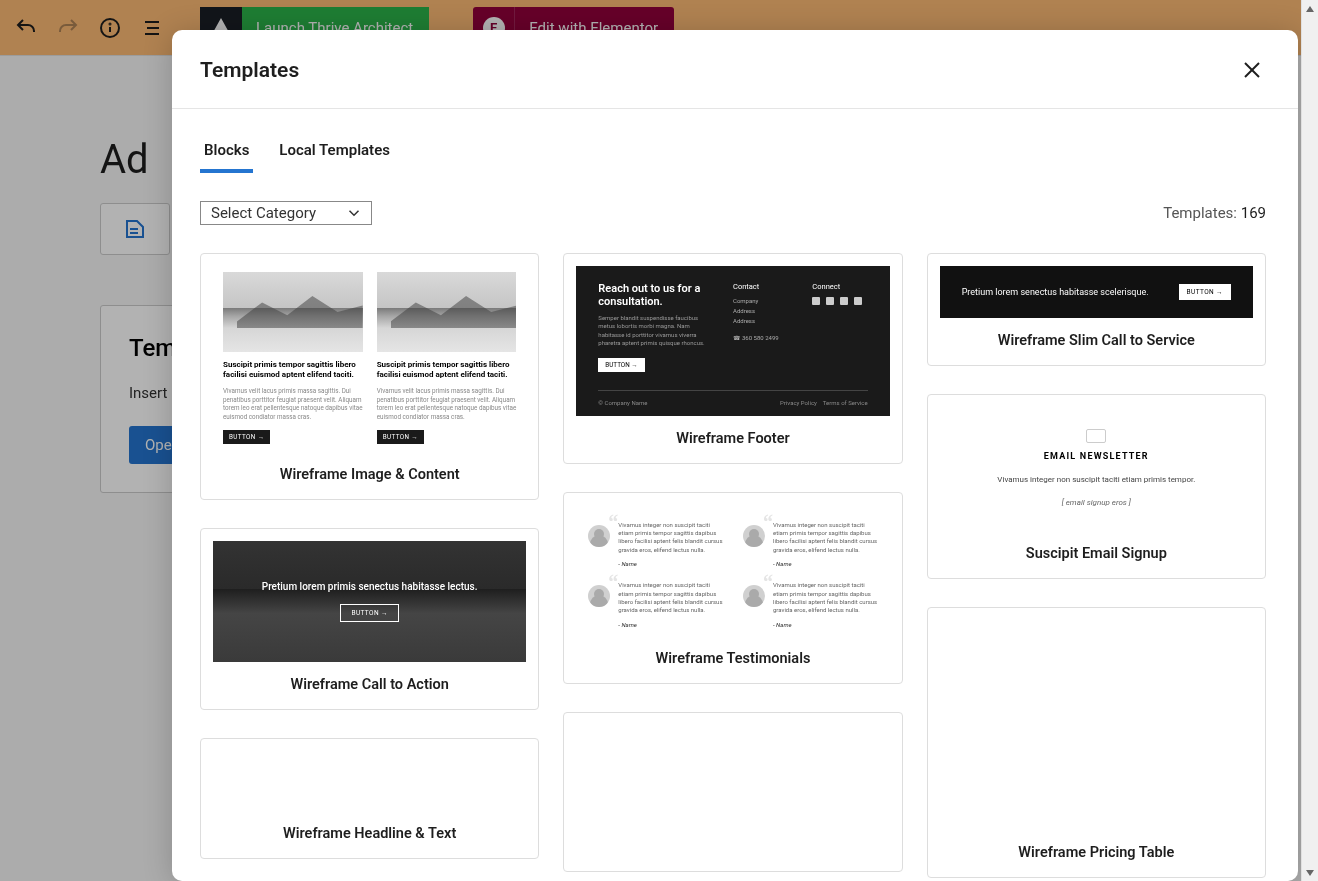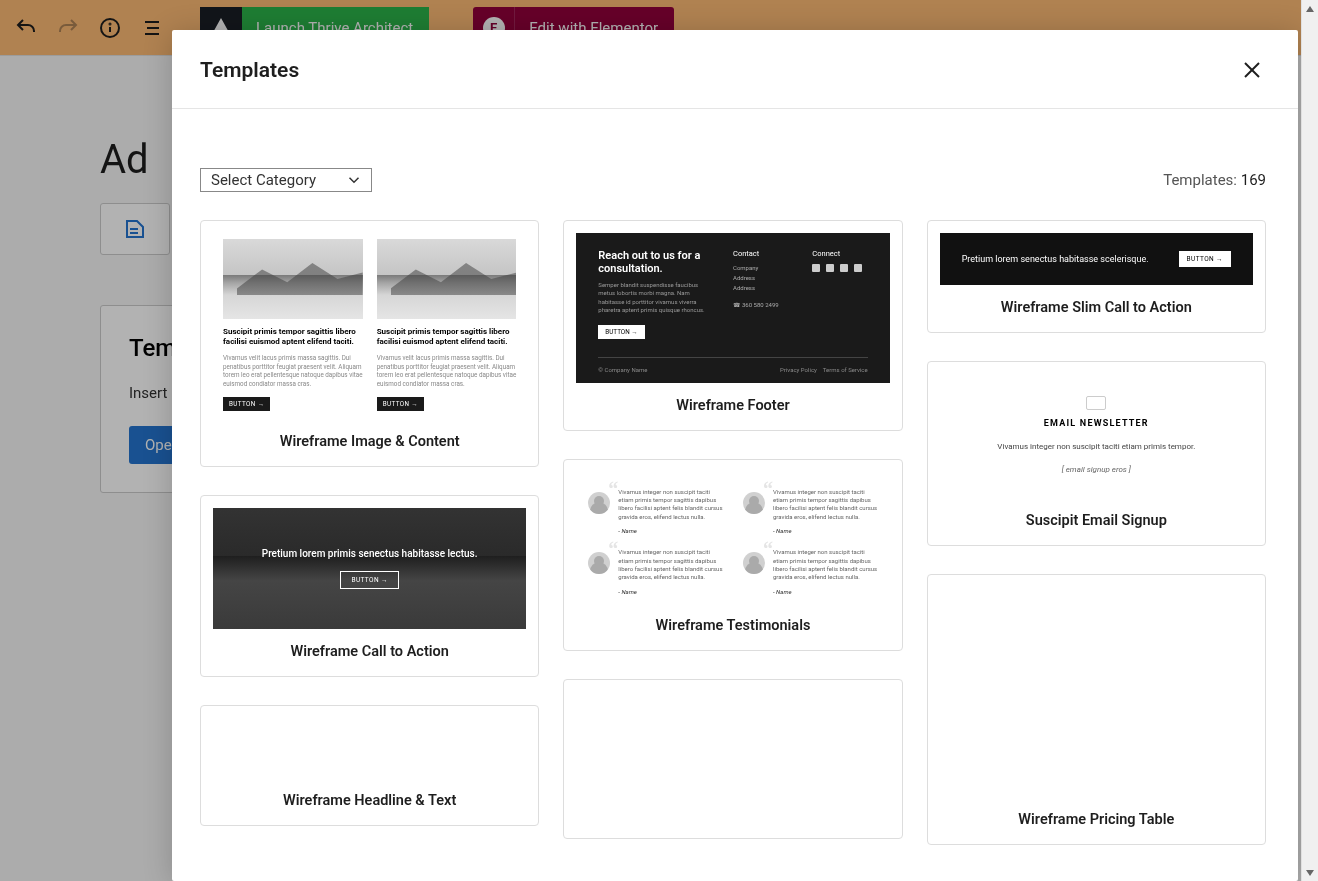--- a/index.html
+++ b/index.html
@@ -129,25 +129,24 @@
   }
 
   
   .modal {
     position: absolute;
     top: 30px;
     left: 172px;
     width: 1126px;
     height: 851px;
     background: #fff;
-    border-radius: 2px;
+    border-radius: 10px;
     display: flex;
     flex-direction: column;
     box-shadow: 0 3px 30px rgba(0,0,0,0.2);
-    gap: 33px;
   }
   .modal-header {
     display: flex;
     align-items: center;
     justify-content: space-between;
     padding: 26px 32px 24px 28px;
     border-bottom: 1px solid #e5e5e5;
   }
   .modal-title {
     font-size: 21px;
@@ -497,20 +496,24 @@
       <svg viewBox="0 0 24 24" fill="none">
           <line x1="5" y1="5" x2="19" y2="19"></line>
           <line x1="19" y1="5" x2="5" y2="19"></line>
         </svg>
     </div>
   </div>
 
   <div class="modal-body">
     <div class="inner-scroll"></div>
 
+    <div class="tabs">
+      <div class="tab active">Blocks</div>
+      <div class="tab">Local Templates</div>
+    </div>
 
     <div class="filter-row">
       <div class="select">
         <span>Select Category</span>
         <svg viewBox="0 0 24 24" fill="none" stroke="#333" stroke-width="2">
             <polyline points="6 9 12 15 18 9"></polyline>
           </svg>
       </div>
       <div class="count-label">
         <span>Templates: </span><b>169</b>
@@ -633,21 +636,21 @@
         <div class="card" style="height:160px"></div>
       </div>
 
       <div class="col">
 
         <div class="card">
           <div class="thumb-slim-cta">
             <span class="tsc-text">Pretium lorem senectus habitasse scelerisque.</span>
             <span class="tsc-btn">BUTTON →</span>
           </div>
-          <div class="card-label">Wireframe Slim Call to Action</div>
+          <div class="card-label">Wireframe Slim Call to Service</div>
         </div>
 
         <div class="card">
           <div class="thumb-email">
             <div class="te-icon"></div>
             <div class="te-h">EMAIL NEWSLETTER</div>
             <div class="te-p">Vivamus integer non suscipit taciti etiam primis tempor.</div>
             <div class="te-form">[ email signup eros ]</div>
           </div>
           <div class="card-label">Suscipit Email Signup</div>

